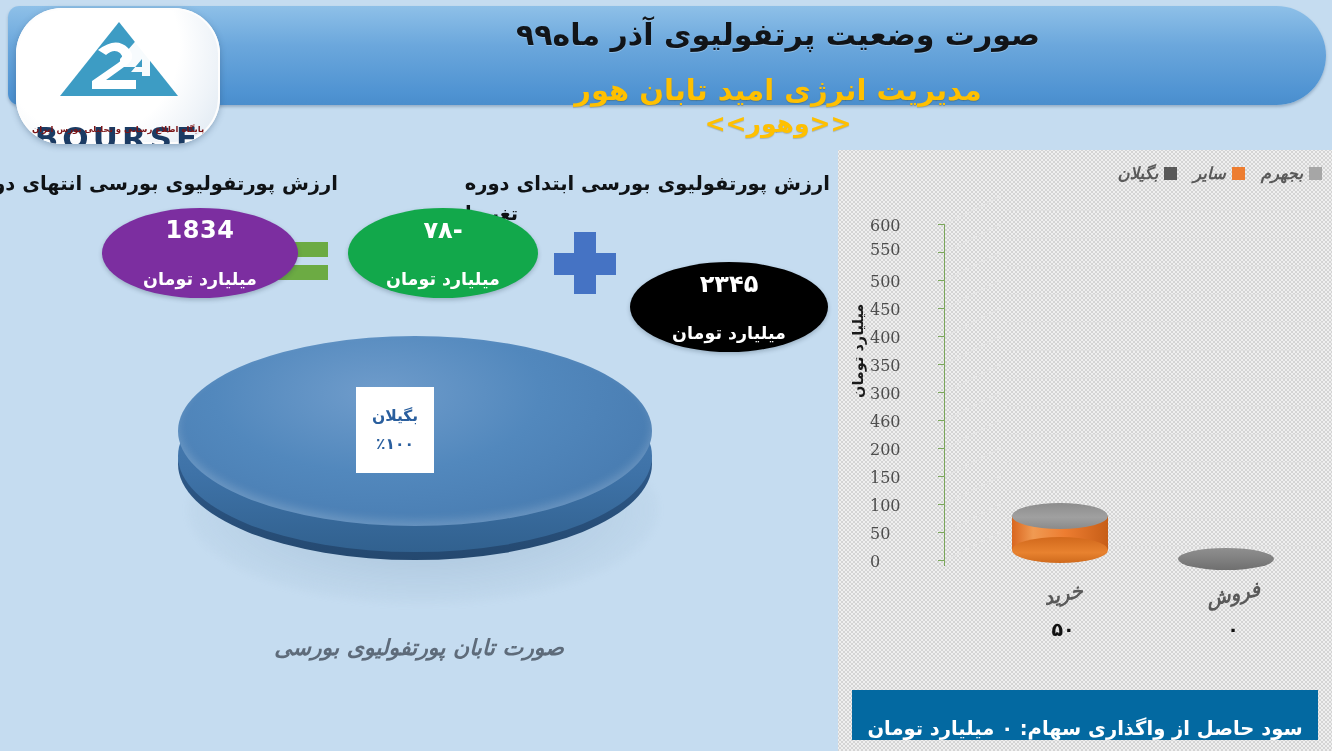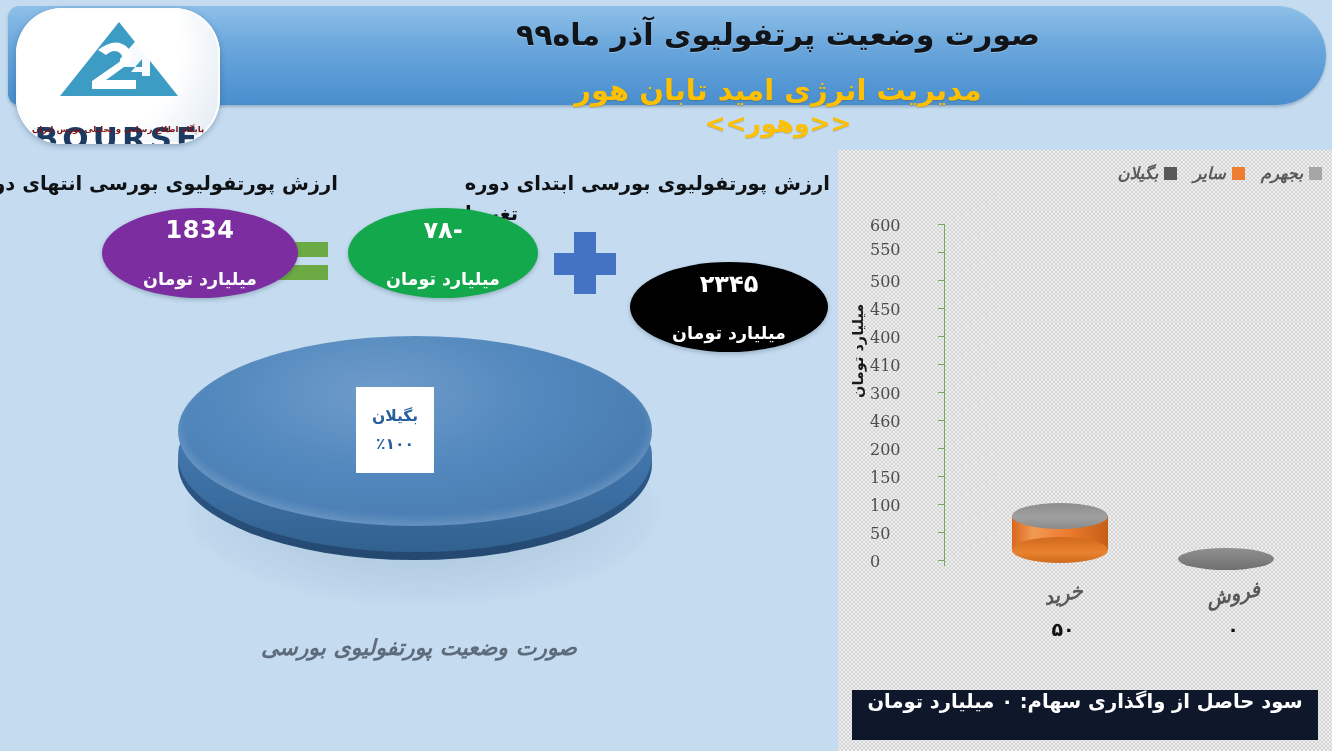--- a/index.html
+++ b/index.html
@@ -193,22 +193,22 @@
     font-style: italic; transform: rotate(-12deg);
   }
   .xval {
     position: absolute; text-align: center; direction: rtl;
     font-size: 19px; font-weight: bold; color: #111;
   }
 
   .profit-banner {
     position: absolute; left: 852px; top: 690px;
     width: 466px; height: 50px;
-    background: #0f172a;
-    display: flex; align-items: flex-start; justify-content: center;
+    background: #0369a1;
+    display: flex; align-items: flex-end; justify-content: center;
     direction: rtl;
   }
   .profit-banner span {
     font-size: 19.5px; font-weight: bold; color: #ffffff;
   }
 </style>
 </head>
 <body>
 
 <div id="root">
@@ -266,21 +266,21 @@
       <div class="pie-shadow"></div>
       <div class="pie-side"></div>
       <div class="pie-side2"></div>
       <div class="pie-top"></div>
       <div class="pie-label">
         <span>بگیلان</span>
         <span>٪۱۰۰</span>
       </div>
     </div>
 
-    <div class="pie-caption">صورت وضعیت پورتفولیوی بورسی</div>
+    <div class="pie-caption">صورت تابان پورتفولیوی بورسی</div>
   </div>
 
   <div class="chart-panel">
 
     <div class="legend">
       <div class="legend-item">
         <span class="sw" style="background:#a6a6a6"></span>
         <span class="lb">بجهرم</span>
       </div>
       <div class="legend-item">
@@ -294,21 +294,21 @@
     </div>
 
     <div class="plot">
       <div class="ylabel">میلیارد تومان</div>
 
       <div class="ytick" style="top:4px">600</div>
       <div class="ytick" style="top:28px">550</div>
       <div class="ytick" style="top:60px">500</div>
       <div class="ytick" style="top:88px">450</div>
       <div class="ytick" style="top:116px">400</div>
-      <div class="ytick" style="top:144px">410</div>
+      <div class="ytick" style="top:144px">350</div>
       <div class="ytick" style="top:172px">300</div>
       <div class="ytick" style="top:200px">460</div>
       <div class="ytick" style="top:228px">200</div>
       <div class="ytick" style="top:256px">150</div>
       <div class="ytick" style="top:284px">100</div>
       <div class="ytick" style="top:312px">50</div>
       <div class="ytick" style="top:340px">0</div>
 
       <div class="axis-v"></div>
       <div class="tickmark" style="top:12px"></div>

